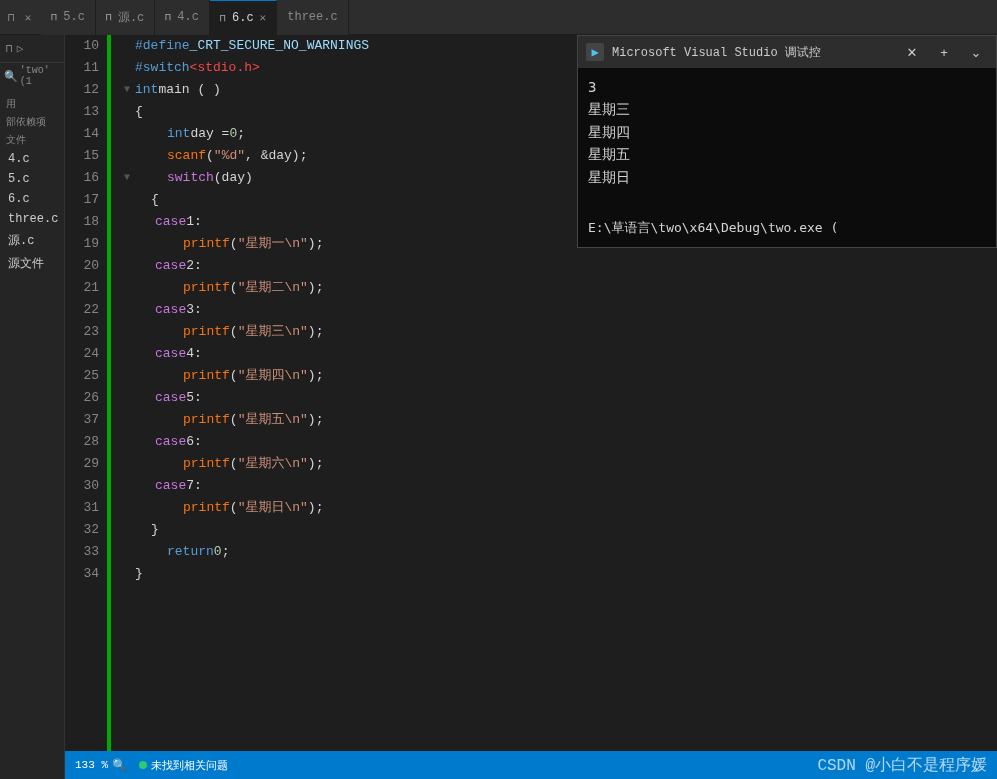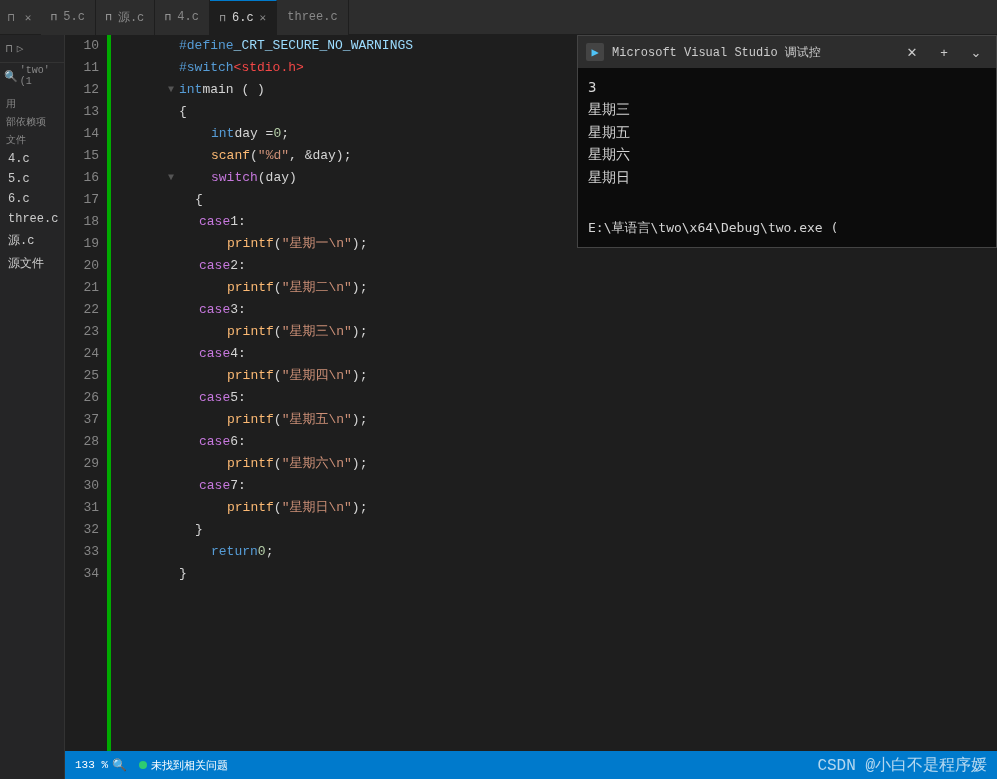--- a/index.html
+++ b/index.html
@@ -135,21 +135,20 @@
     }
     .green-bar {
       width: 4px;
       background: #00aa00;
       flex-shrink: 0;
     }
     .code-content {
       flex: 1;
       padding-left: 8px;
       overflow-x: auto;
-      margin-left: 44px;
     }
     .code-line {
       height: 22px;
       line-height: 22px;
       font-size: 13px;
       white-space: nowrap;
       display: flex;
       align-items: center;
     }
     .fold-icon {
@@ -160,21 +159,21 @@
       text-align: center;
       cursor: pointer;
       flex-shrink: 0;
     }
 
     
     .kw-blue { color: #569cd6; }
     .kw-purple { color: #c678dd; }
     .str-orange { color: #ce9178; }
     .num { color: #b5cea8; }
-    .fn-yellow { color: #fdba74; }
+    .fn-yellow { color: #f97316; }
     .inc-red { color: #f44747; }
     .plain { color: #d4d4d4; }
     .macro { color: #9cdcfe; }
 
     
     .status-bar {
       height: 28px;
       background: #007acc;
       display: flex;
       align-items: center;
@@ -531,21 +530,21 @@
       <div class="console-overlay" style="top:0;">
         <div class="console-title-bar">
           <div class="console-title-icon">
             <span style="color:#4fc3f7;font-size:12px;">▶</span>
           </div>
           <span class="console-title-text">Microsoft Visual Studio 调试控</span>
           <button class="console-btn">✕</button>
           <button class="console-btn">+</button>
           <button class="console-btn">⌄</button>
         </div>
-        <div class="console-body" id="console-body"><span class="output-line">3</span><span class="output-line">星期三</span><span class="output-line">星期五</span><span class="output-line">星期六</span><span class="output-line">星期日</span><br><div class="console-path">E:\草语言\two\x64\Debug\two.exe (</div></div>
+        <div class="console-body" id="console-body"><span class="output-line">3</span><span class="output-line">星期三</span><span class="output-line">星期四</span><span class="output-line">星期五</span><span class="output-line">星期日</span><br><div class="console-path">E:\草语言\two\x64\Debug\two.exe (</div></div>
       </div>
     </div>
 
     <div class="status-bar">
       <div class="status-item">
         <span>133 %</span>
         <span style="font-size:12px;">🔍</span>
       </div>
       <div class="status-item">
         <div class="status-dot"></div>

